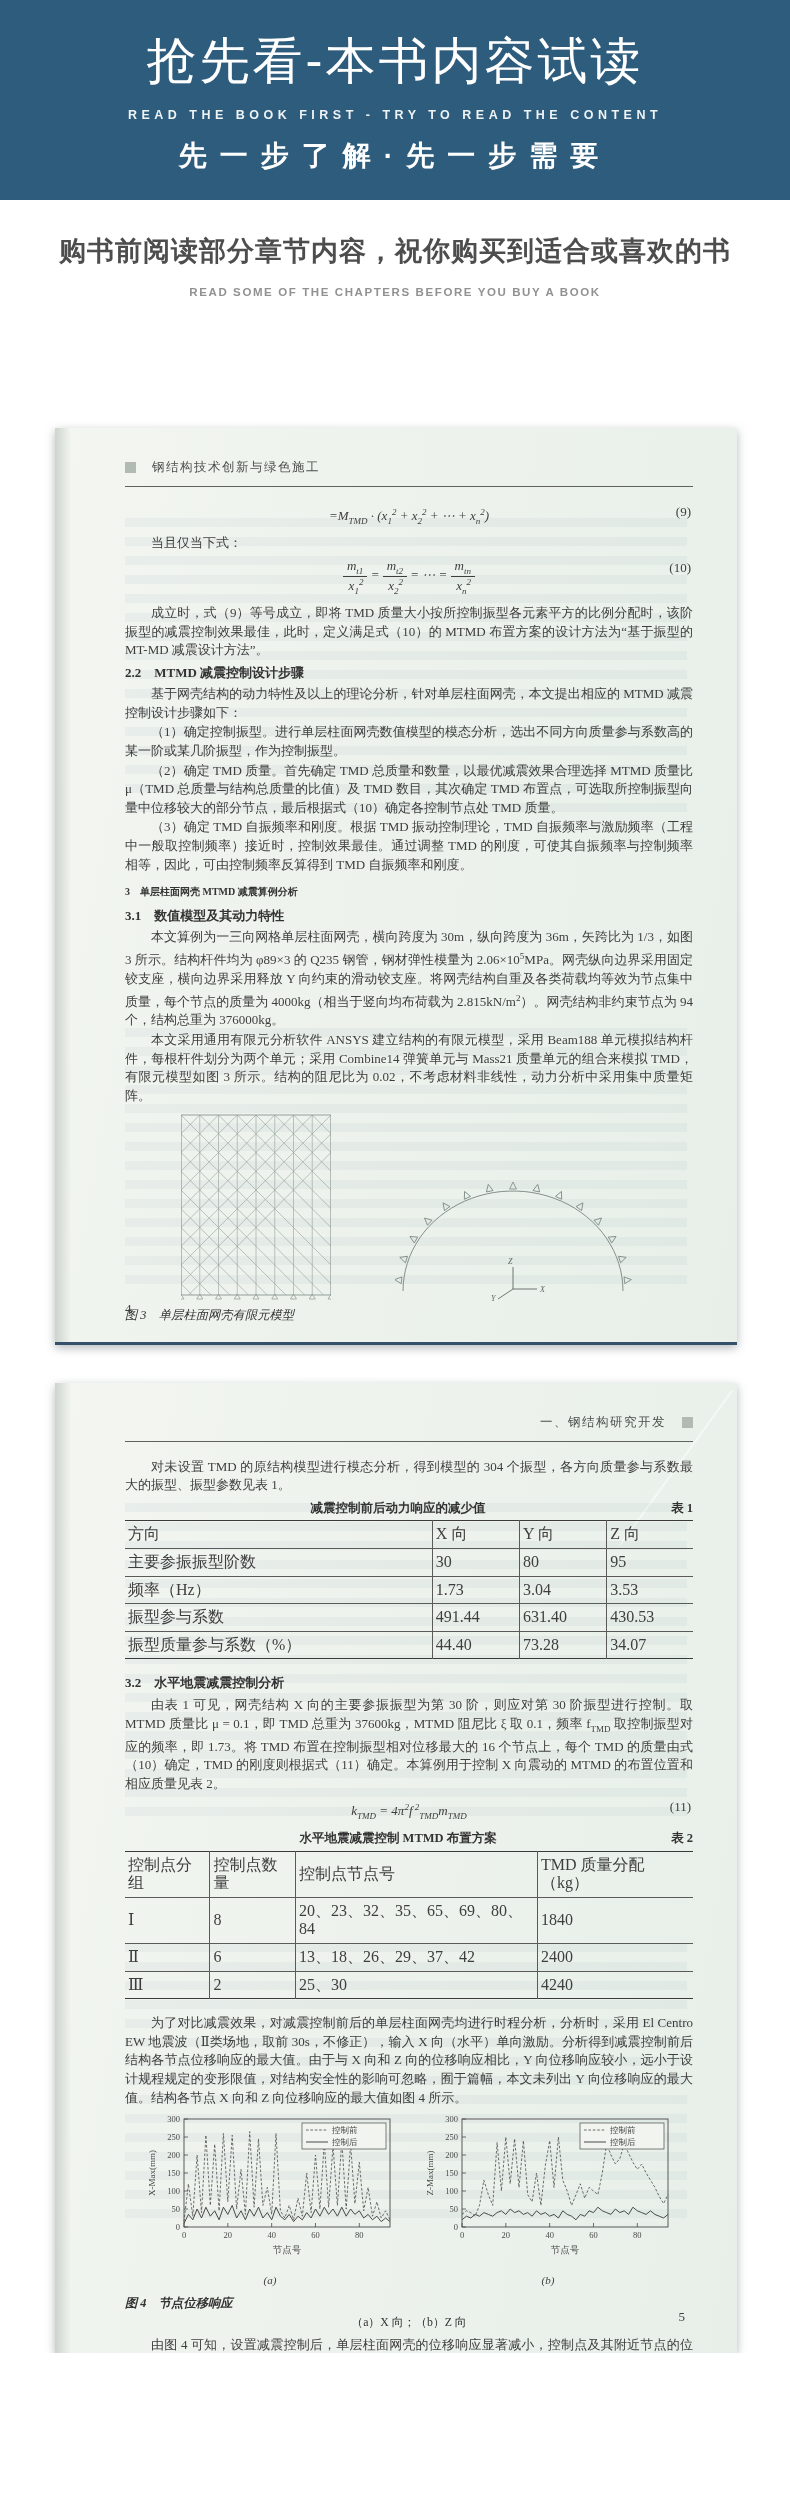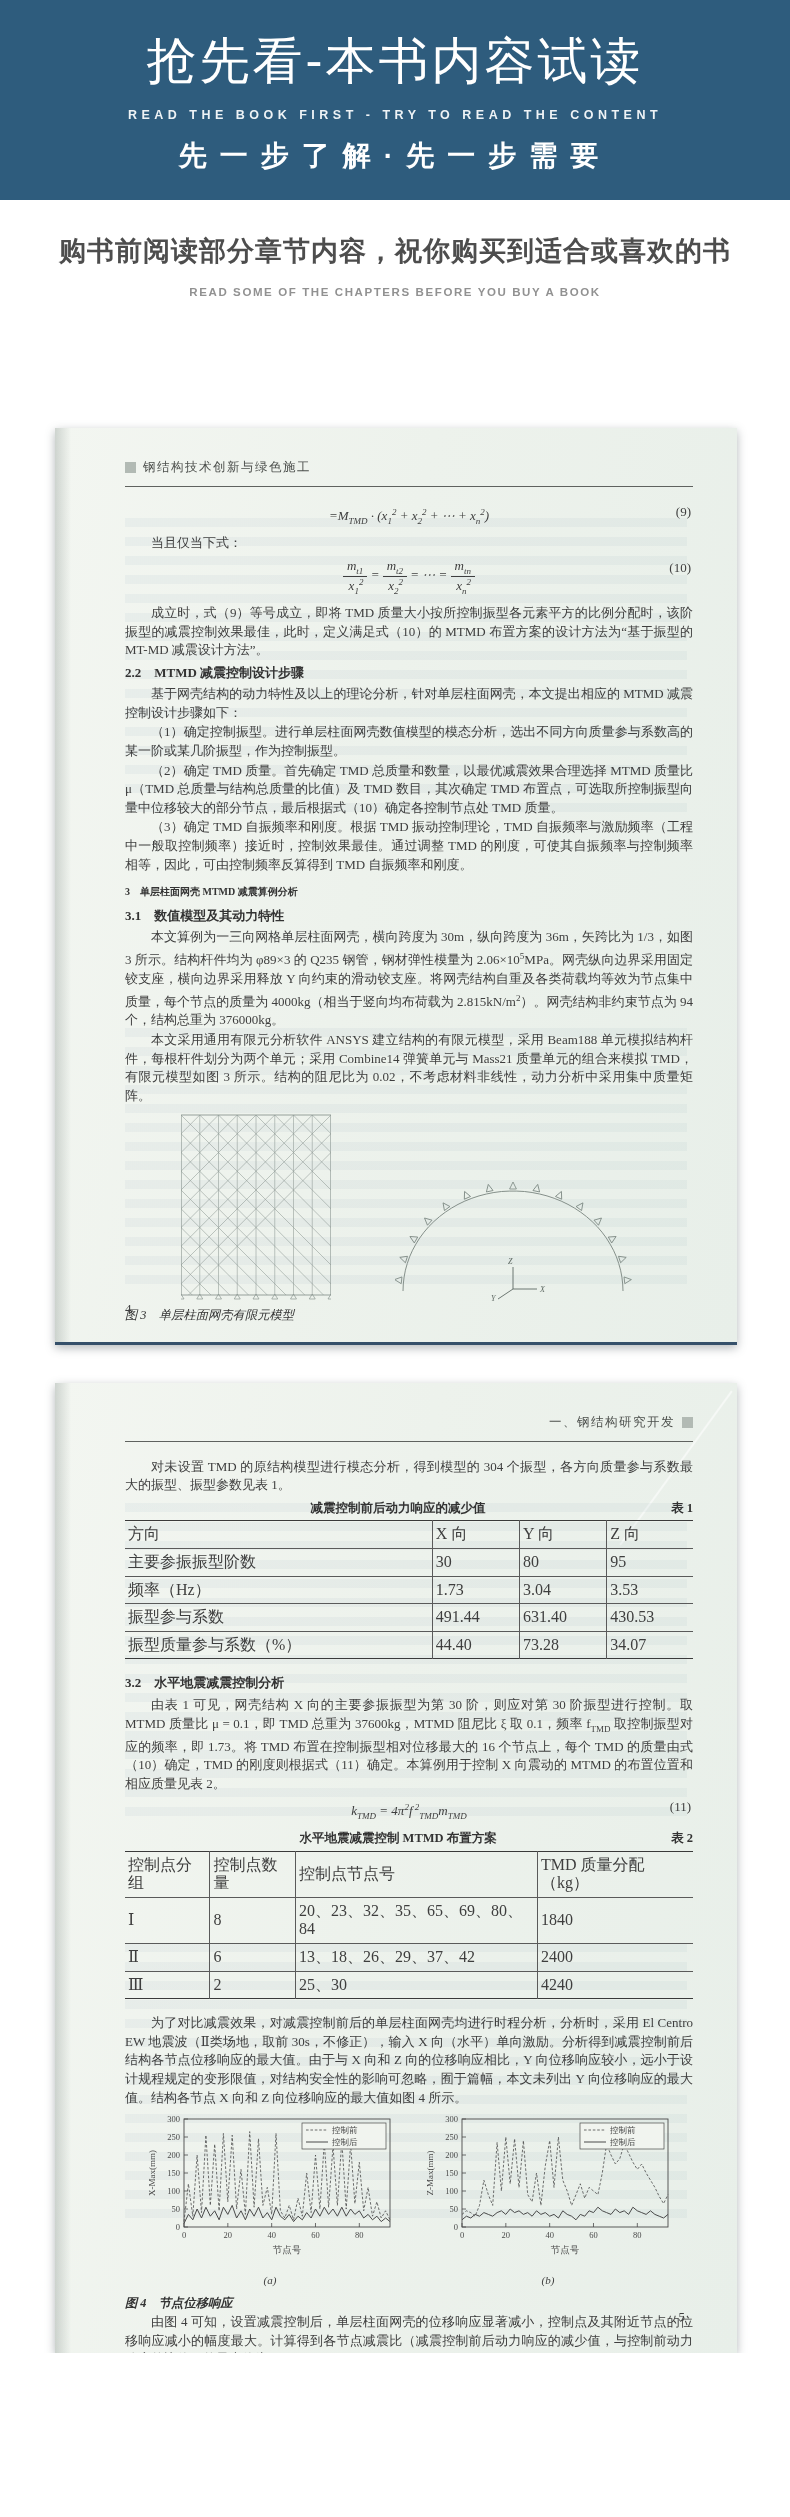--- a/index.html
+++ b/index.html
@@ -30,21 +30,21 @@
         filter:blur(.6px);}
   .crease{position:absolute;top:-10px;right:60px;width:2px;height:190px;background:rgba(255,255,255,.55);
         transform:rotate(36deg);pointer-events:none;}
 
   .pbody{position:absolute;inset:0;padding:30px 44px 0 70px;
         font-family:"Liberation Serif","DejaVu Serif",serif;
         font-size:13px;line-height:18.6px;color:#3e3e3e;text-align:justify;}
   .pbody p{margin:0 0 1px 0;text-indent:2em;}
 
   
-  .phead{display:flex;align-items:center;gap:7px;text-indent:0;
+  .phead{display:flex;align-items:center;gap:16px;text-indent:0;
          border-bottom:1.3px solid #5f625f;padding-bottom:9px;margin-bottom:16px;}
   .phead.right{justify-content:flex-end;}
   .sq{width:11px;height:11px;background:#b2bab4;flex:0 0 auto;}
   .phead-text{font-size:12.5px;color:#4c4f4c;letter-spacing:1.5px;}
 
   
   .frow{position:relative;text-align:center;text-indent:0 !important;margin:4px 0;font-size:13px;}
   .frow .fbody{font-style:italic;}
   .fno{position:absolute;right:2px;top:0;font-style:normal;}
   .frac{display:inline-block;text-align:right;vertical-align:-11px;line-height:1.15;font-style:italic;}
@@ -398,19 +398,20 @@
             <rect x="158" y="10" width="84" height="26" fill="#f1f4ef" stroke="#4a4a4a" stroke-width="0.7"></rect>
             <line x1="162" y1="17" x2="184" y2="17" stroke="#4a4a4a" stroke-width="0.8" stroke-dasharray="2.6 1.8"></line>
             <text x="188" y="20" font-size="8.5" fill="#4a4a4a">控制前</text>
             <line x1="162" y1="29" x2="184" y2="29" stroke="#4a4a4a" stroke-width="1"></line>
             <text x="188" y="32" font-size="8.5" fill="#4a4a4a">控制后</text>
           </svg>
         <div class="panel">(b)</div>
       </div>
     </div>
     <div class="fcap" style="font-weight:bold">图 4　节点位移响应</div>
+    <div class="fsub">（a）X 向；（b）Z 向</div>
 
     <p>由图 4 可知，设置减震控制后，单层柱面网壳的位移响应显著减小，控制点及其附近节点的位移响应减小的幅度最大。计算得到各节点减震比（减震控制前后动力响应的减少值，与控制前动力响应的比值）的最大值为 0.79。</p>
     <div class="bh">3.3　MTMD 控制点数量的影响</div>
 
     <div class="pno right">5</div>
   </div>
 </div>
 
 </body></html>

